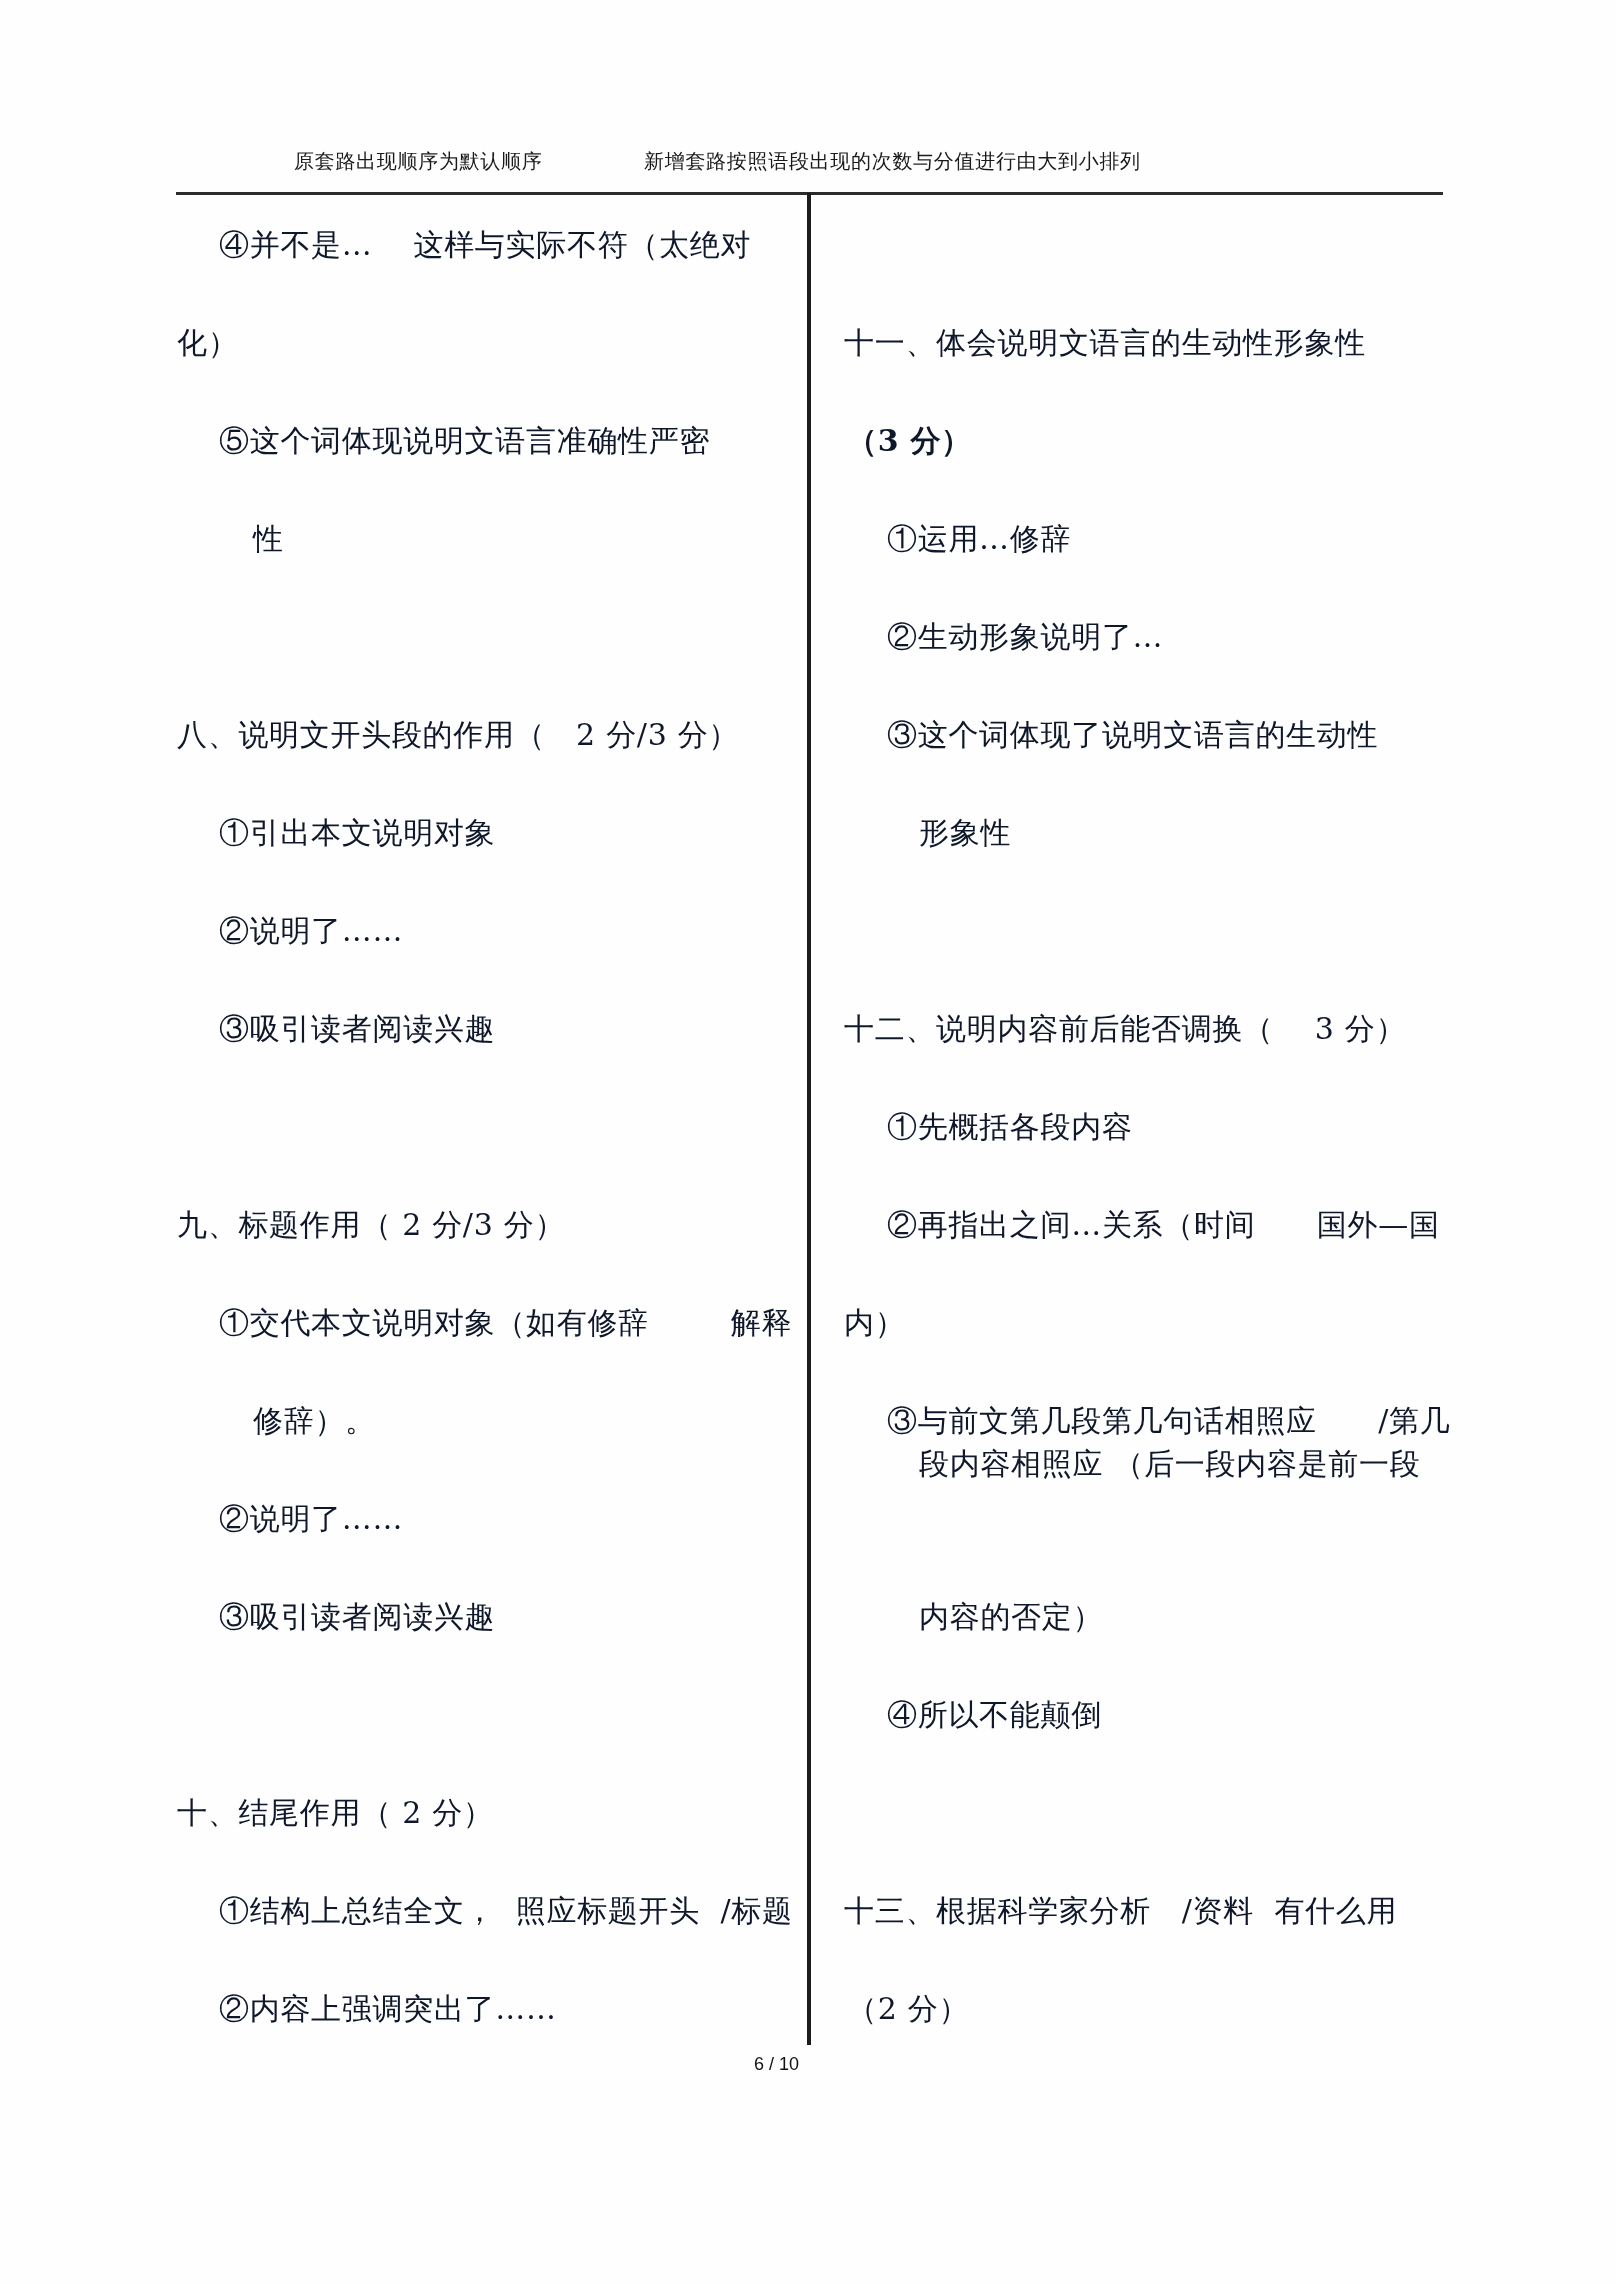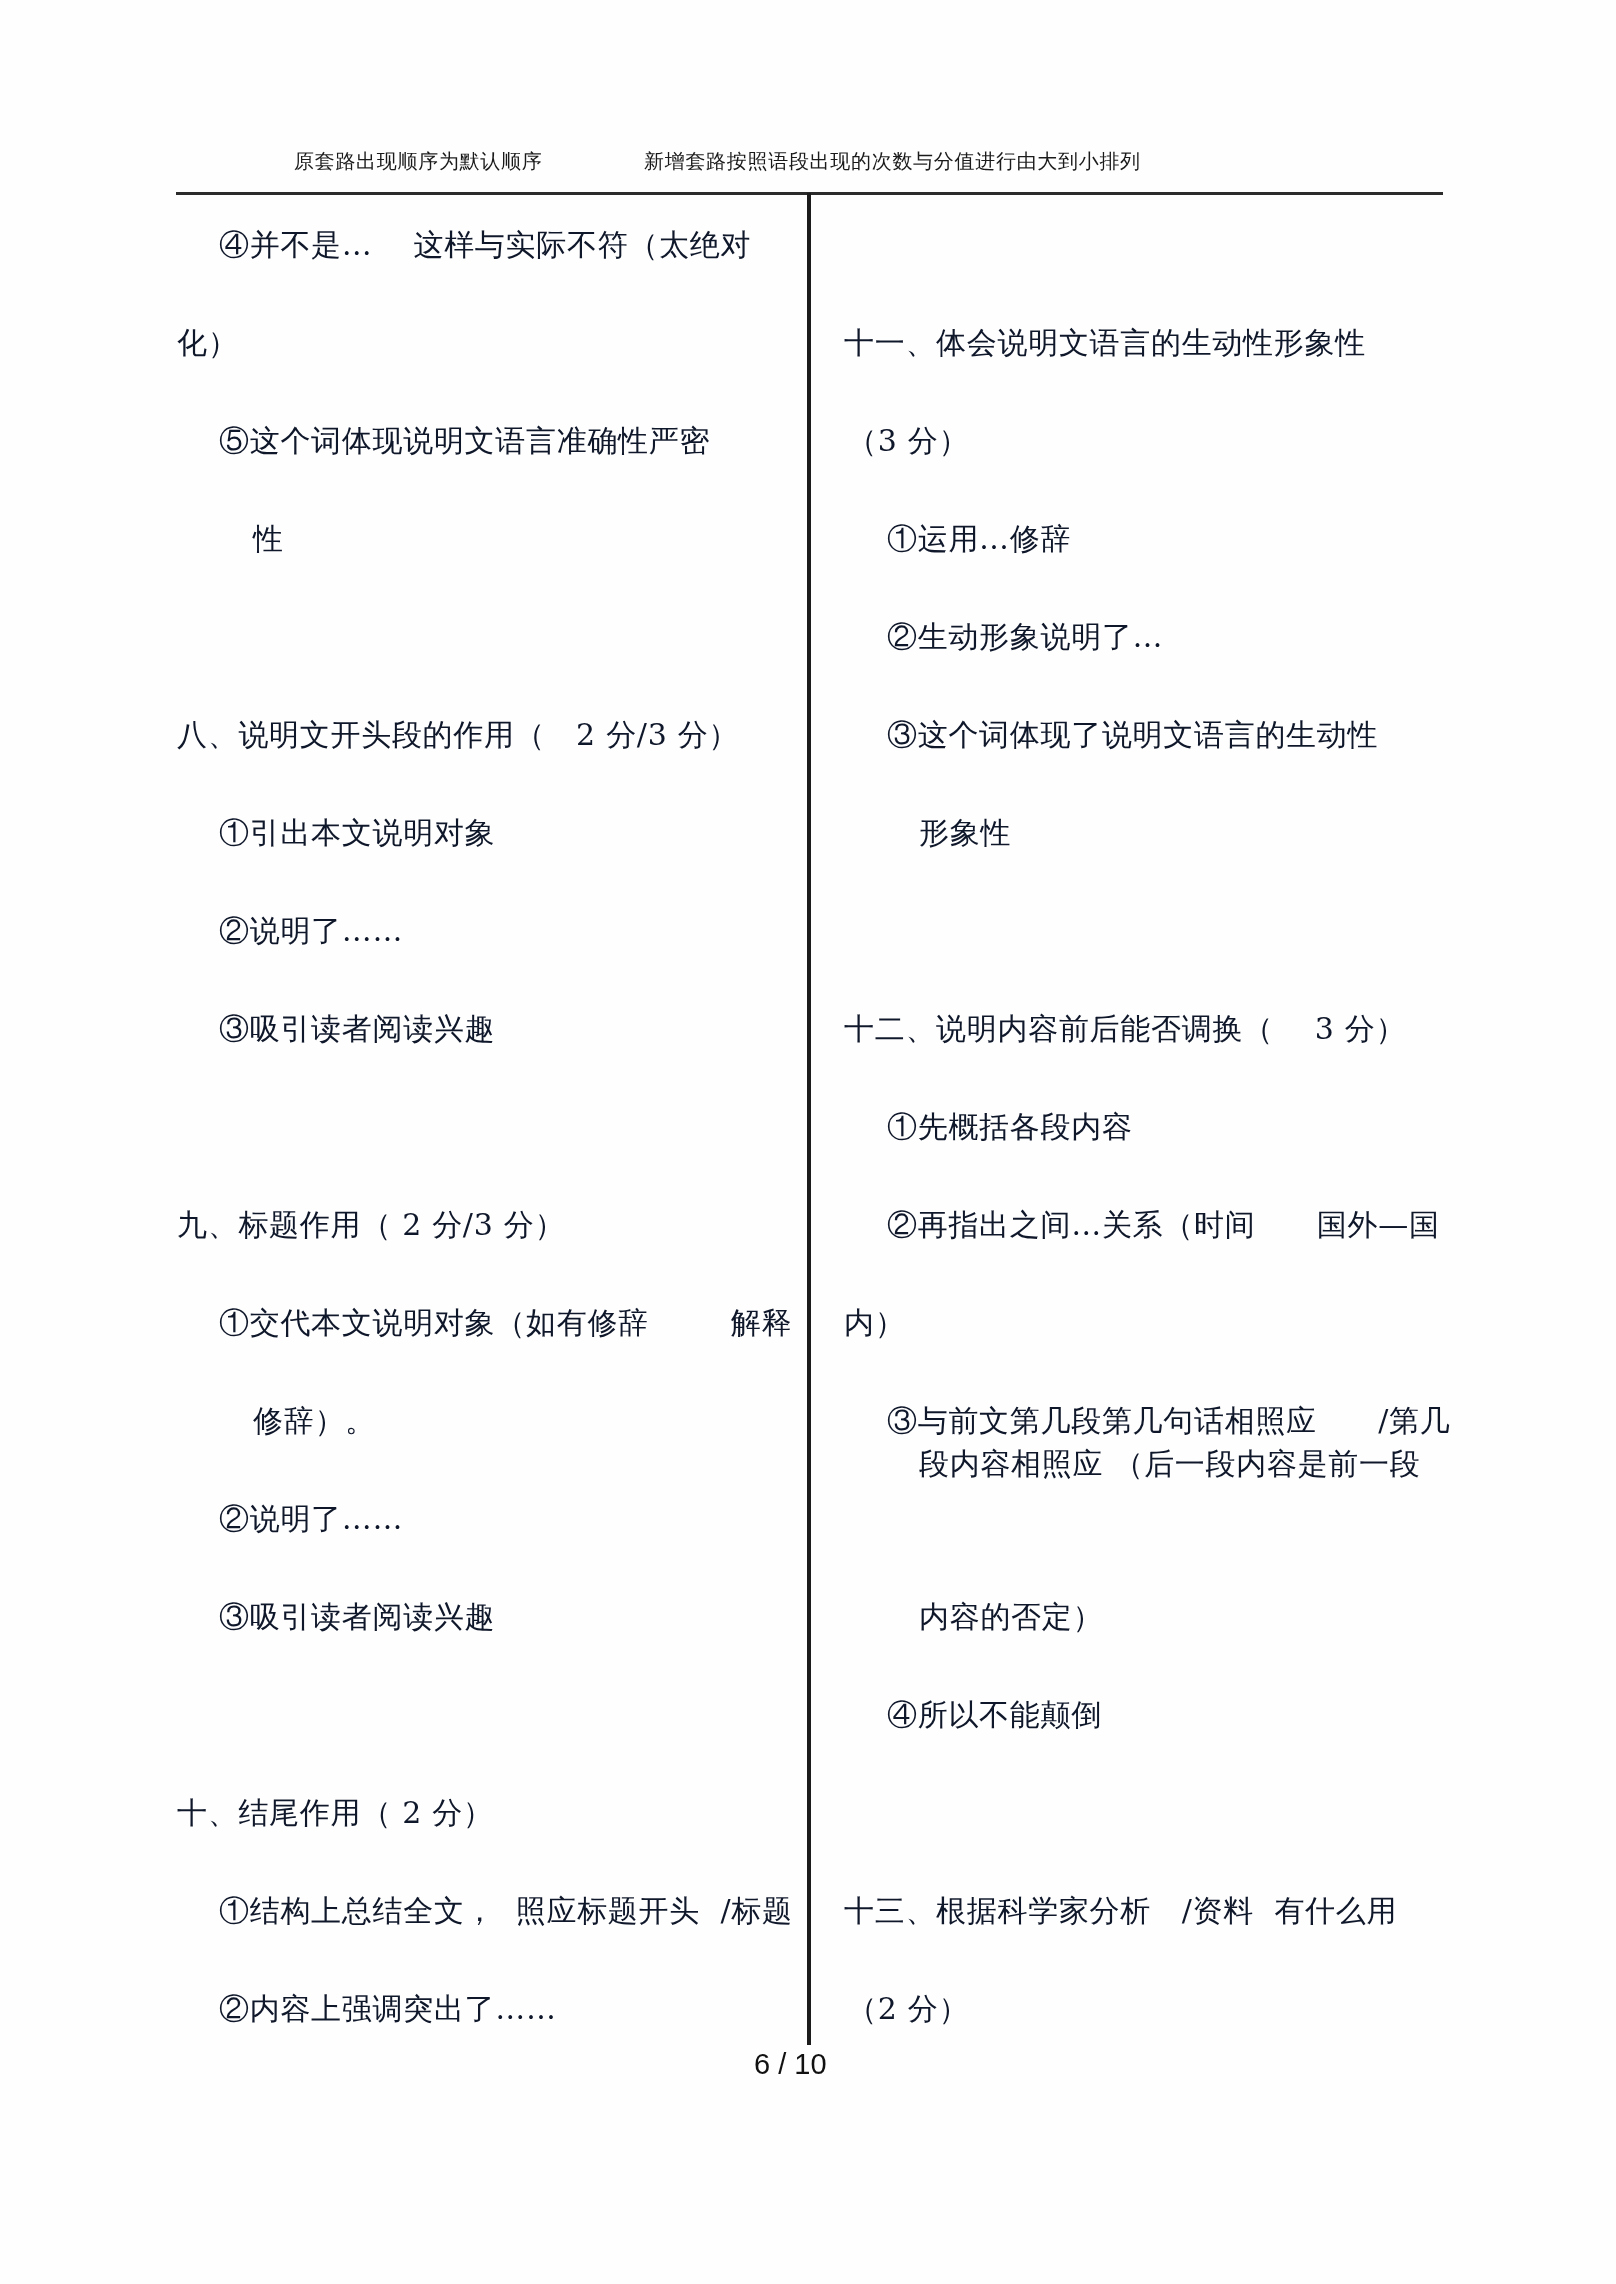--- a/index.html
+++ b/index.html
@@ -3,21 +3,21 @@
   <meta charset="utf-8">
   <style>
     html, body { margin: 0; padding: 0; background: #ffffff; }
     body { width: 1617px; height: 2284px; position: relative; overflow: hidden;
            font-family: "DejaVu Serif", "Liberation Serif", serif; color: #111; }
     .page { position: absolute; left: 0; top: 0; width: 1617px; height: 2284px; background: #fefefe; }
     .header { position: absolute; top: 145px; font-size: 20px; line-height: 32px; color: #1a1a1a; white-space: nowrap; letter-spacing: 0.7px; }
     .hrule { position: absolute; left: 176px; top: 192px; width: 1267px; height: 2.9px; background: #2b2b2b; }
     .vrule { position: absolute; left: 807px; top: 193px; width: 3.7px; height: 1852px; background: #1c1c1c; }
     .line { position: absolute; font-size: 30px; line-height: 41px; white-space: pre; color: #0f172a; letter-spacing: 0.7px; }
-    .pagenum { position: absolute; left: 754px; top: 2048px; font-family: "Liberation Sans", sans-serif; font-size: 29px; line-height: 32px; color: #111; }
+    .pagenum { position: absolute; left: 754px; top: 2048px; font-family: "Liberation Sans", sans-serif; font-size: 18px; line-height: 32px; color: #111; }
   </style>
 </head>
 <body>
 
 <div class="page">
 
   <div class="header" style="left:294px;">原套路出现顺序为默认顺序</div>
   <div class="header" style="left:644px;">新增套路按照语段出现的次数与分值进行由大到小排列</div>
 
   <div class="hrule"></div>
@@ -37,21 +37,21 @@
     <div class="line" style="left:253px; top:1400px;">修辞）。</div>
     <div class="line" style="left:219px; top:1498px;">②说明了……</div>
     <div class="line" style="left:219px; top:1596px;">③吸引读者阅读兴趣</div>
     <div class="line" style="left:177px; top:1792px;">十、结尾作用（ 2 分）</div>
     <div class="line" style="left:219px; top:1890px;">①结构上总结全文，  照应标题开头  /标题</div>
     <div class="line" style="left:219px; top:1988px;">②内容上强调突出了……</div>
   </div>
 
   <div>
     <div class="line" style="left:844px; top:322px;">十一、体会说明文语言的生动性形象性</div>
-    <div class="line" style="left:847px; top:420px;">（3 分）</div>
+    <div class="line" style="left:847px; top:420px;font-weight:bold;">（3 分）</div>
     <div class="line" style="left:887px; top:518px;">①运用…修辞</div>
     <div class="line" style="left:887px; top:616px;text-align:right;">②生动形象说明了…</div>
     <div class="line" style="left:887px; top:714px;">③这个词体现了说明文语言的生动性</div>
     <div class="line" style="left:919px; top:812px;">形象性</div>
     <div class="line" style="left:844px; top:1008px;">十二、说明内容前后能否调换（    3 分）</div>
     <div class="line" style="left:887px; top:1106px;">①先概括各段内容</div>
     <div class="line" style="left:887px; top:1204px;">②再指出之间…关系（时间      国外—国</div>
     <div class="line" style="left:844px; top:1302px;">内）</div>
     <div class="line" style="left:887px; top:1400px;">③与前文第几段第几句话相照应      /第几</div>
     <div class="line" style="left:919px; top:1443px;">段内容相照应 （后一段内容是前一段</div>

